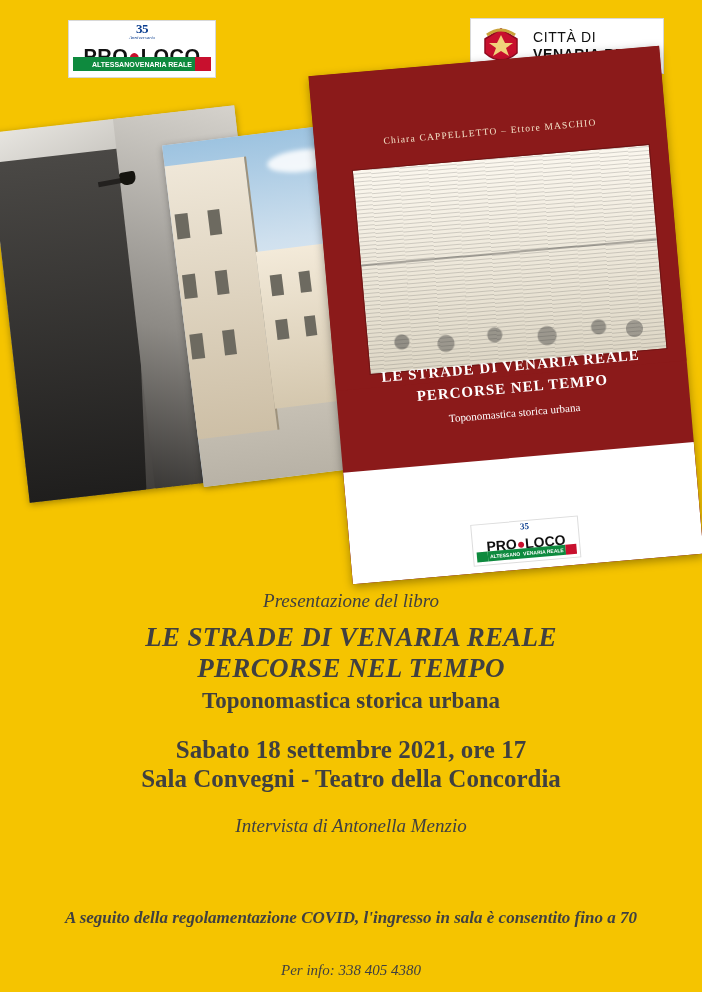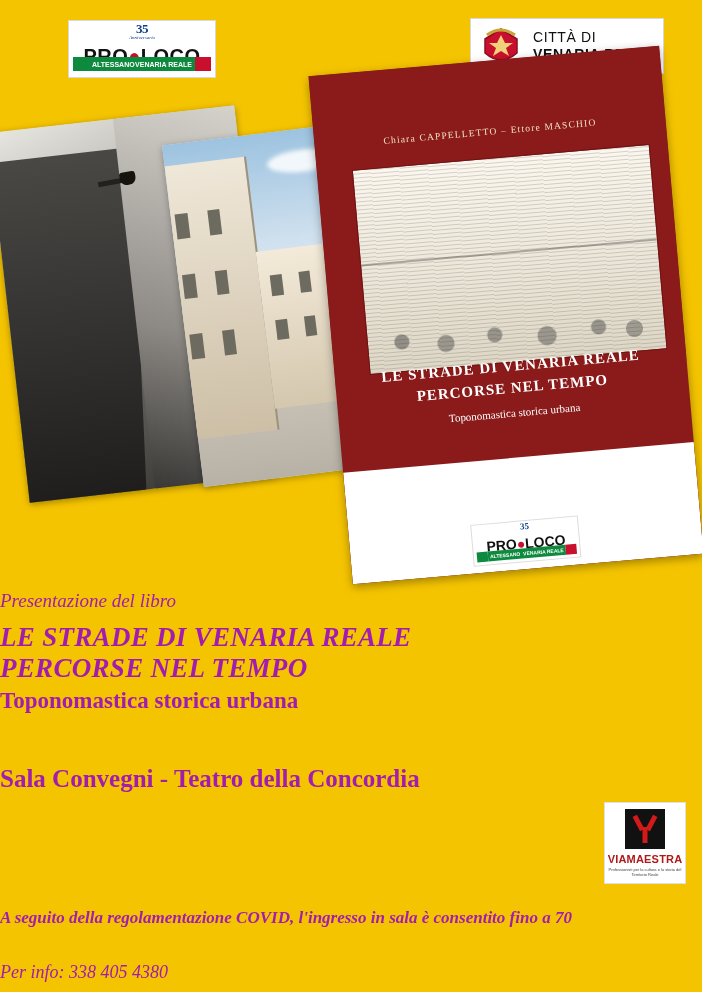--- a/index.html
+++ b/index.html
@@ -381,22 +381,22 @@
     font-family: "Liberation Sans", sans-serif;
     font-size: 5px; font-weight: bold;
     display: flex; align-items: center; justify-content: space-between;
     padding: 0 2px; box-sizing: border-box;
   }
 
   
   .txt {
     position: absolute;
     left: 0; right: 0;
-    text-align: left;
-    color: #a21caf;
+    text-align: center;
+    color: #404040;
   }
   .t-presentazione {
     top: 590px;
     font-style: italic;
     font-size: 19px;
   }
   .t-title1 {
     top: 622px;
     font-size: 27px;
     font-weight: bold;
@@ -442,21 +442,21 @@
     font-weight: bold;
   }
   .t-covid2 {
     top: 929px;
     font-size: 14.5px;
     font-style: italic;
     font-weight: bold;
   }
   .t-info {
     top: 962px;
-    font-size: 18px;
+    font-size: 15px;
     font-style: italic;
   }
 
   
   .viamaestra {
     position: absolute;
     left: 604px;
     top: 802px;
     width: 82px;
     height: 82px;
@@ -612,27 +612,20 @@
           <div class="r"></div>
         </div>
       </div>
     </div>
   </div>
 
   <div class="txt t-presentazione">Presentazione del libro</div>
   <div class="txt t-title1">LE STRADE DI VENARIA REALE</div>
   <div class="txt t-title2">PERCORSE NEL TEMPO</div>
   <div class="txt t-subtitle">Toponomastica storica urbana</div>
+  <div class="txt t-date">Sabato 18 settembre 2021, ore 17</div>
   <div class="txt t-place">Sala Convegni - Teatro della Concordia</div>
+  <div class="txt t-interview">Intervista di Antonella Menzio</div>
   <div class="txt t-covid1">A seguito della regolamentazione COVID, l'ingresso in sala è consentito fino a 70</div>
   <div class="txt t-info">Per info: 338 405 4380</div>
 
-  <div class="viamaestra">
-    <div class="vm-mark">
-      <div class="arm-l"></div>
-      <div class="arm-r"></div>
-      <div class="stem"></div>
-    </div>
-    <div class="vm-name">VIAMAESTRA</div>
-    <div class="vm-tag">Professionisti per la cultura e la storia del Territorio Reale</div>
-  </div>
 
 </div>
 
 </body></html>

